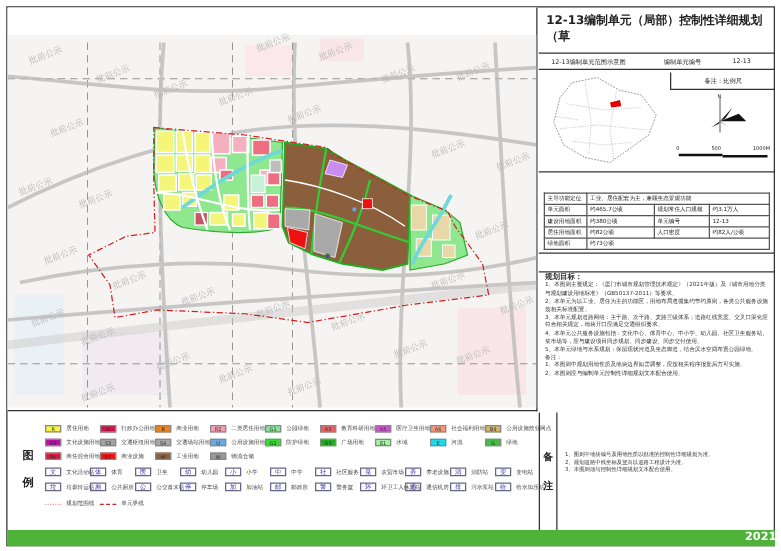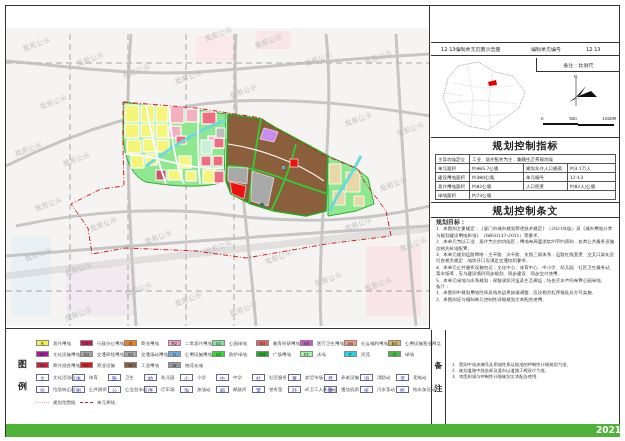--- a/index.html
+++ b/index.html
@@ -175,20 +175,21 @@
       <rect x="348" y="190" width="10" height="10"></rect>
     </g>
     <path d="M324,205 C330,190 338,180 345,168 C350,160 352,155 355,150" stroke="#6fd8d8" stroke-width="3" fill="none"></path>
 
     <path d="M117,96 L190,102 L255,112 L262,118 L320,150 L352,163 L358,175 L380,205 L385,230 L320,238 L275,246 L240,252 L190,245 L120,242 L86,248 L82,222 L65,198 L95,183 L118,180 L117,140 Z" fill="none" stroke="#d02020" stroke-width="1" stroke-dasharray="5,2,1,2"></path>
   </svg>
 </div>
 
 <div id="right">
   <div class="title">
+    <div>12-13编制单元（局部）控制性详细规划（草</div>
   </div>
   <div class="hline" style="top:36px"></div>
   <div class="row1">
     <span style="margin-left:10px;width:90px">12-13编制单元范围示意图</span>
     <span style="width:55px">编制单元编号</span>
     <span>12-13</span>
   </div>
   <div class="hline" style="top:49px"></div>
 
   <svg style="position:absolute;left:2px;top:52px" width="100" height="78">
@@ -217,21 +218,20 @@
   <div style="position:absolute;left:110px;top:110px;width:75px;font-size:4px;display:flex;justify-content:space-between">
     <span>0</span>
       <span>500</span>
       <span>1000M</span>
   </div>
   <svg style="position:absolute;left:110px;top:116px" width="76" height="6">
     <rect x="2" y="1" width="35" height="2" fill="#111"></rect>
     <rect x="37" y="2" width="36" height="2" fill="#111"></rect>
   </svg>
   <div class="hline" style="top:131px"></div>
-  <div class="sec-title" style="top:133px">规划控制指标</div>
   <table class="idx">
     <tbody>
         <tr>
           <td style="width:34px">主导功能定位</td>
           <td colspan="3">工业、居住配套为主，兼顾生态景观功能</td>
         </tr>
     <tr>
           <td>单元面积</td>
           <td style="width:54px">约465.7公顷</td>
           <td style="width:44px">规划常住人口规模</td>
@@ -249,21 +249,20 @@
           <td>人口密度</td>
           <td>约82人/公顷</td>
         </tr>
     <tr>
           <td>绿地面积</td>
           <td colspan="3">约73公顷</td>
         </tr>
   </tbody>
     </table>
   <div class="hline" style="top:196px"></div>
-  <div class="sec-title" style="top:198px">规划控制条文</div>
   <div class="hline" style="top:211px"></div>
   <div class="clauses">
     <b>规划目标：</b>
     <div>1、本图则主要规定：《厦门市城市规划管理技术规定》（2021年版）及《城市用地分类与规划建设用地标准》（GB50137-2011）等要求。</div>
     <div>2、本单元为以工业、居住为主的功能区，用地布局遵循集约节约原则，各类公共服务设施按相关标准配置。</div>
     <div>3、本单元规划道路网络：主干路、次干路、支路三级体系；道路红线宽度、交叉口渠化应符合相关规定，地块开口应满足交通组织要求。</div>
     <div>4、本单元公共服务设施包括：文化中心、体育中心、中小学、幼儿园、社区卫生服务站、菜市场等，应与建设项目同步规划、同步建设、同步交付使用。</div>
     <div>5、本单元绿地与水系规划：保留现状河道及生态廊道，结合滨水空间布置公园绿地。</div>
     <div>备注：</div>
     <div>1、本图则中规划用地性质及地块边界如需调整，应按相关程序报批后方可实施。</div>

